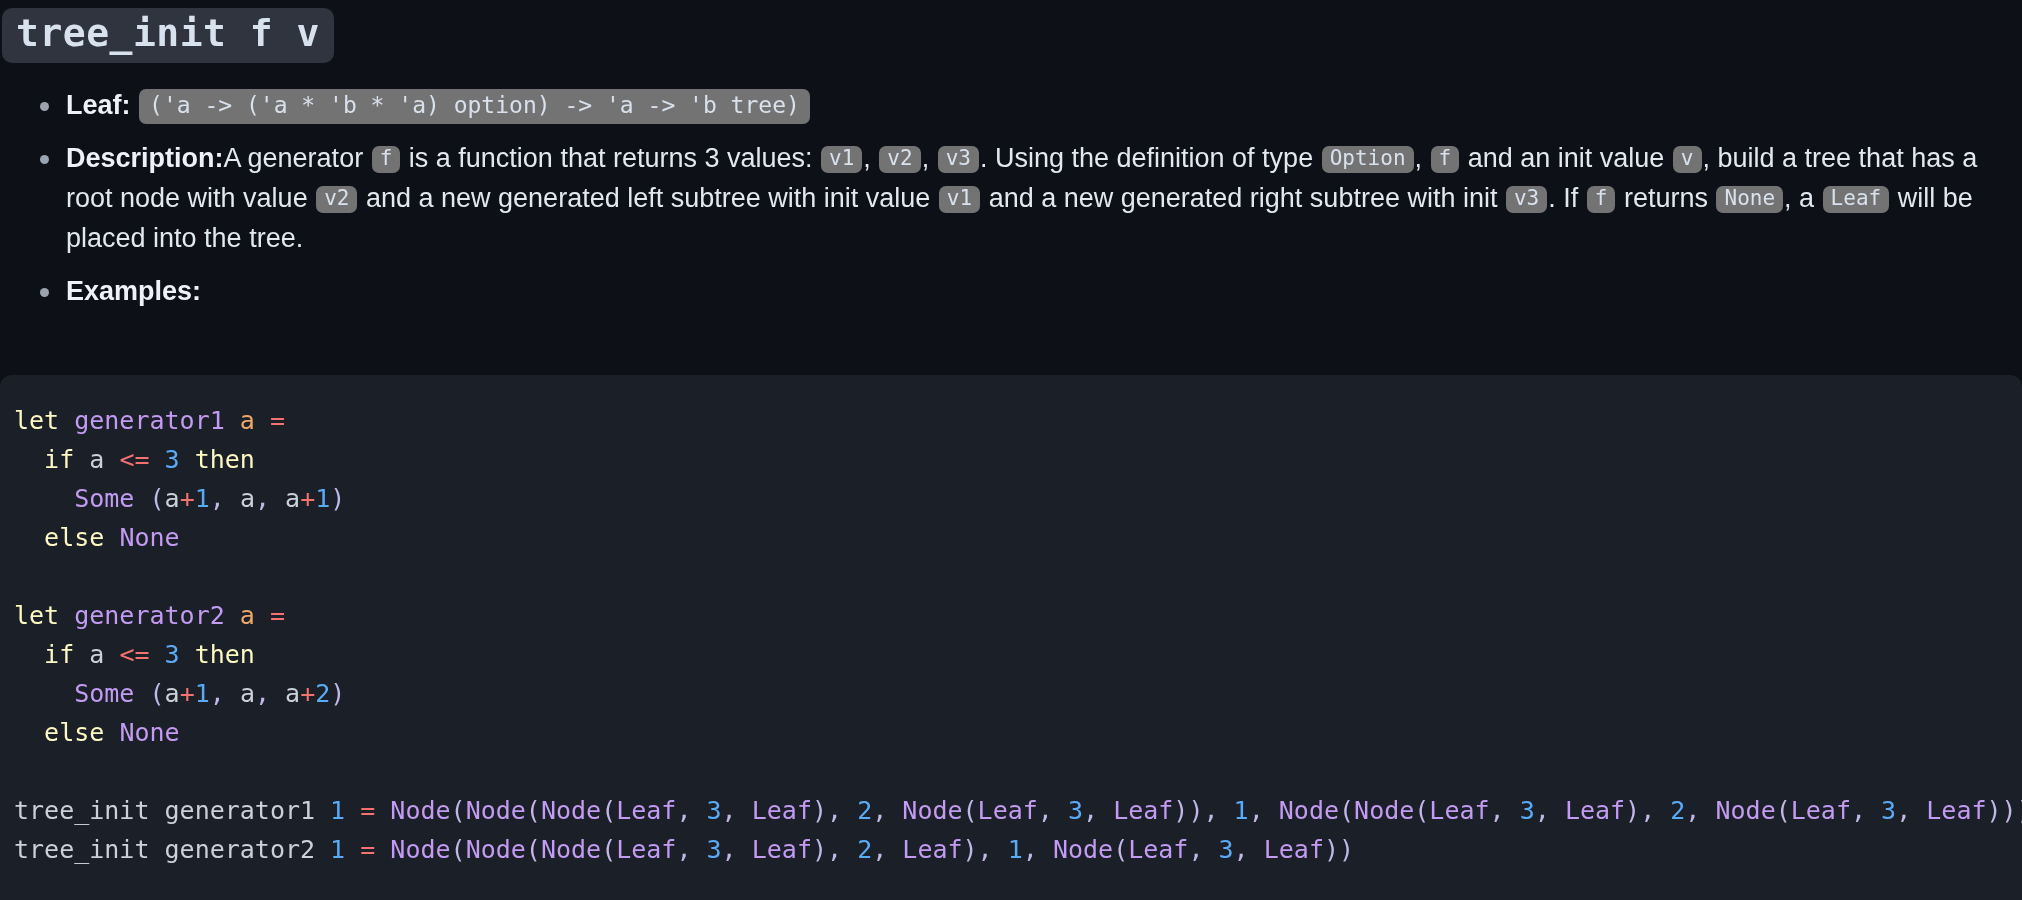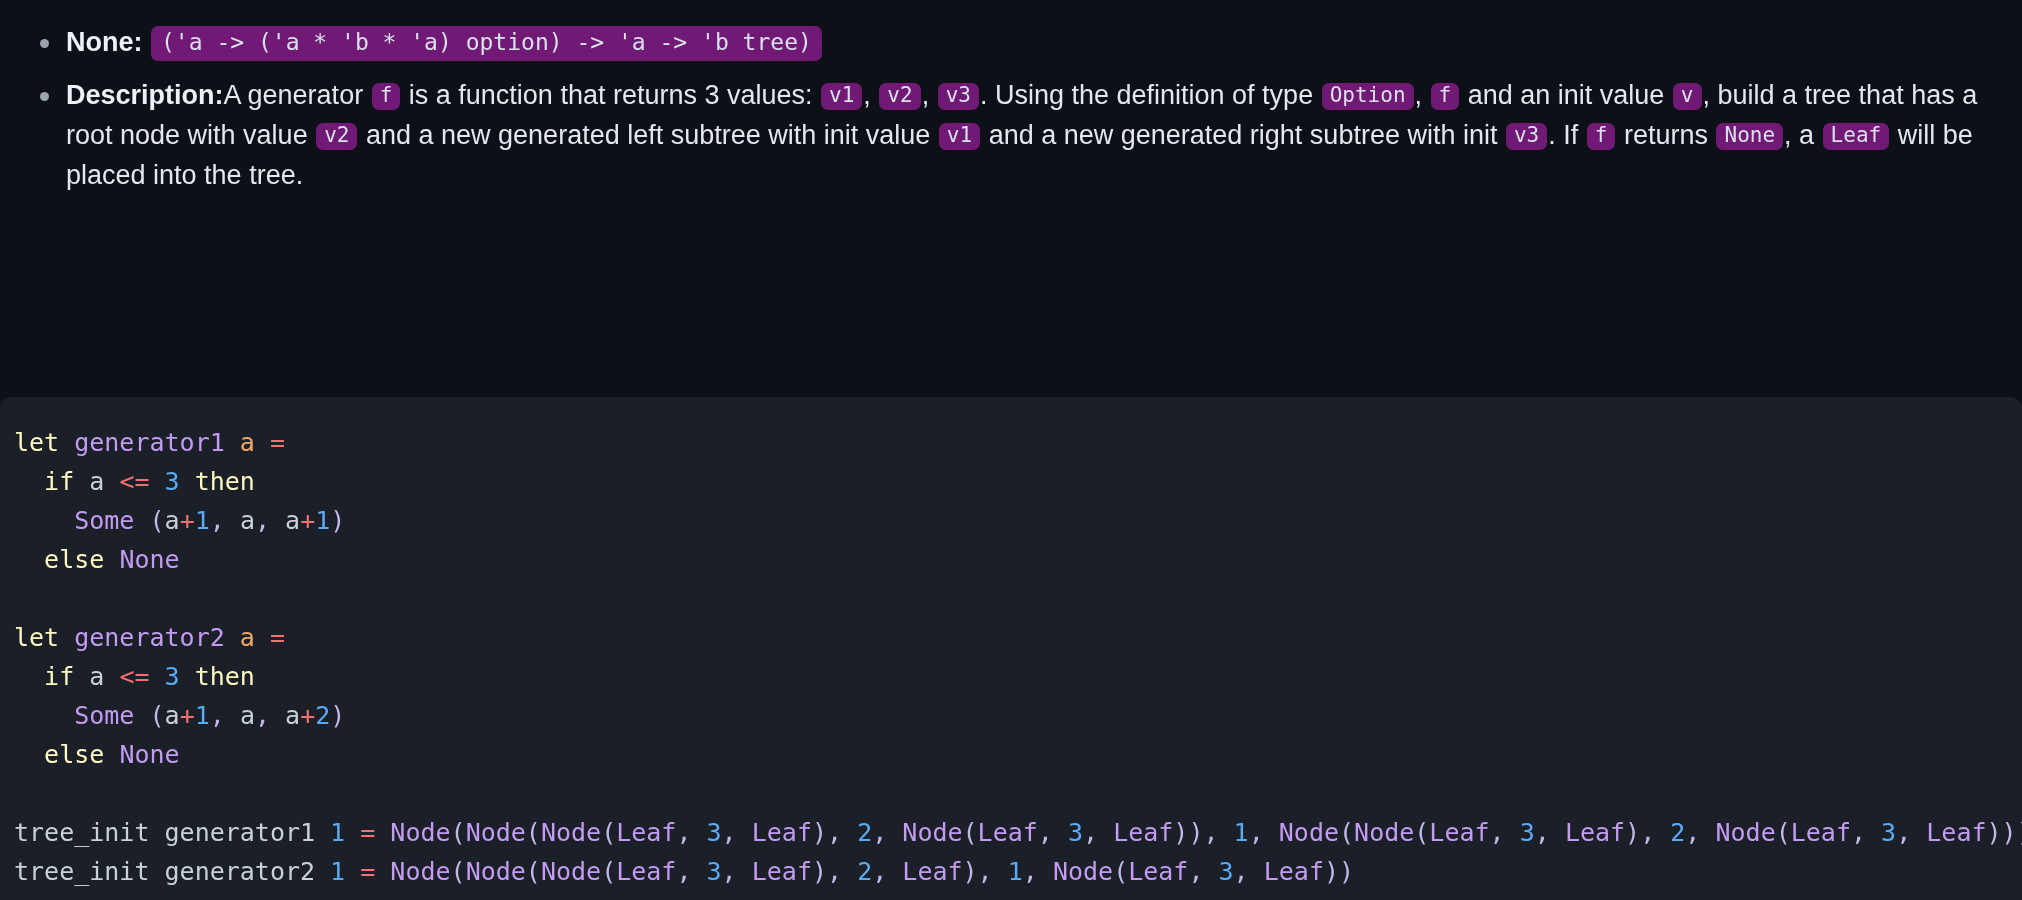--- a/index.html
+++ b/index.html
@@ -66,21 +66,21 @@
     background: #9aa3ae;
   }
   .lbl {
     font-weight: bold;
     color: #eef2f7;
   }
 
   
   code.ic {
     font-family: "DejaVu Sans Mono", "Liberation Mono", monospace;
-    background: #701a75;
+    background: #737373;
     color: #d9e1ec;
     border-radius: 7px;
     padding: 2px 8px 4px 8px;
     font-size: 21px;
     line-height: 1;
     white-space: pre;
     display: inline-block;
     vertical-align: 2px;
     margin: 0 1px;
   }
@@ -119,32 +119,38 @@
   .op { color: #f87171; }  
   .pa { color: #f0a868; }  
   .pl { color: #c9d1d9; }  
   .pn { color: #c3b6e8; }  
 </style>
 </head>
 <body>
 
 <div class="page">
 
+  <div class="title-wrap">
+    <span class="title-chip">tree_init f v</span>
+  </div>
 
   <ul class="bullets">
 
     <li>
-      <span class="lbl">None:</span>
+      <span class="lbl">Leaf:</span>
       <code class="ic big">('a -&gt; ('a * 'b * 'a) option) -&gt; 'a -&gt; 'b tree)</code>
     </li>
 
     <li>
       <span class="lbl">Description:</span><span>A generator </span><code class="ic">f</code><span> is a function that returns 3 values: </span><code class="ic">v1</code><span>, </span><code class="ic">v2</code><span>, </span><code class="ic">v3</code><span>. Using the definition of type </span><code class="ic">Option</code><span>, </span><code class="ic">f</code><span> and an init value </span><code class="ic">v</code><span>, build a tree that has a root node with value </span><code class="ic">v2</code><span> and a new generated left subtree with init value </span><code class="ic">v1</code><span> and a new generated right subtree with init </span><code class="ic">v3</code><span>. If </span><code class="ic">f</code><span> returns </span><code class="ic">None</code><span>, a </span><code class="ic">Leaf</code><span> will be placed into the tree.</span>
     </li>
 
+    <li>
+      <span class="lbl">Examples:</span>
+    </li>
 
   </ul>
 
   <div class="codeblock">
     <pre class="code"><span class="k">let</span> <span class="fn">generator1</span> <span class="pa">a</span> <span class="op">=</span>
   <span class="k">if</span> <span class="pl">a</span> <span class="op">&lt;=</span> <span class="num">3</span> <span class="k">then</span>
     <span class="fn">Some</span> <span class="pn">(</span><span class="pl">a</span><span class="op">+</span><span class="num">1</span><span class="pn">,</span> <span class="pl">a</span><span class="pn">,</span> <span class="pl">a</span><span class="op">+</span><span class="num">1</span><span class="pn">)</span>
   <span class="k">else</span> <span class="fn">None</span>
 
 <span class="k">let</span> <span class="fn">generator2</span> <span class="pa">a</span> <span class="op">=</span>

